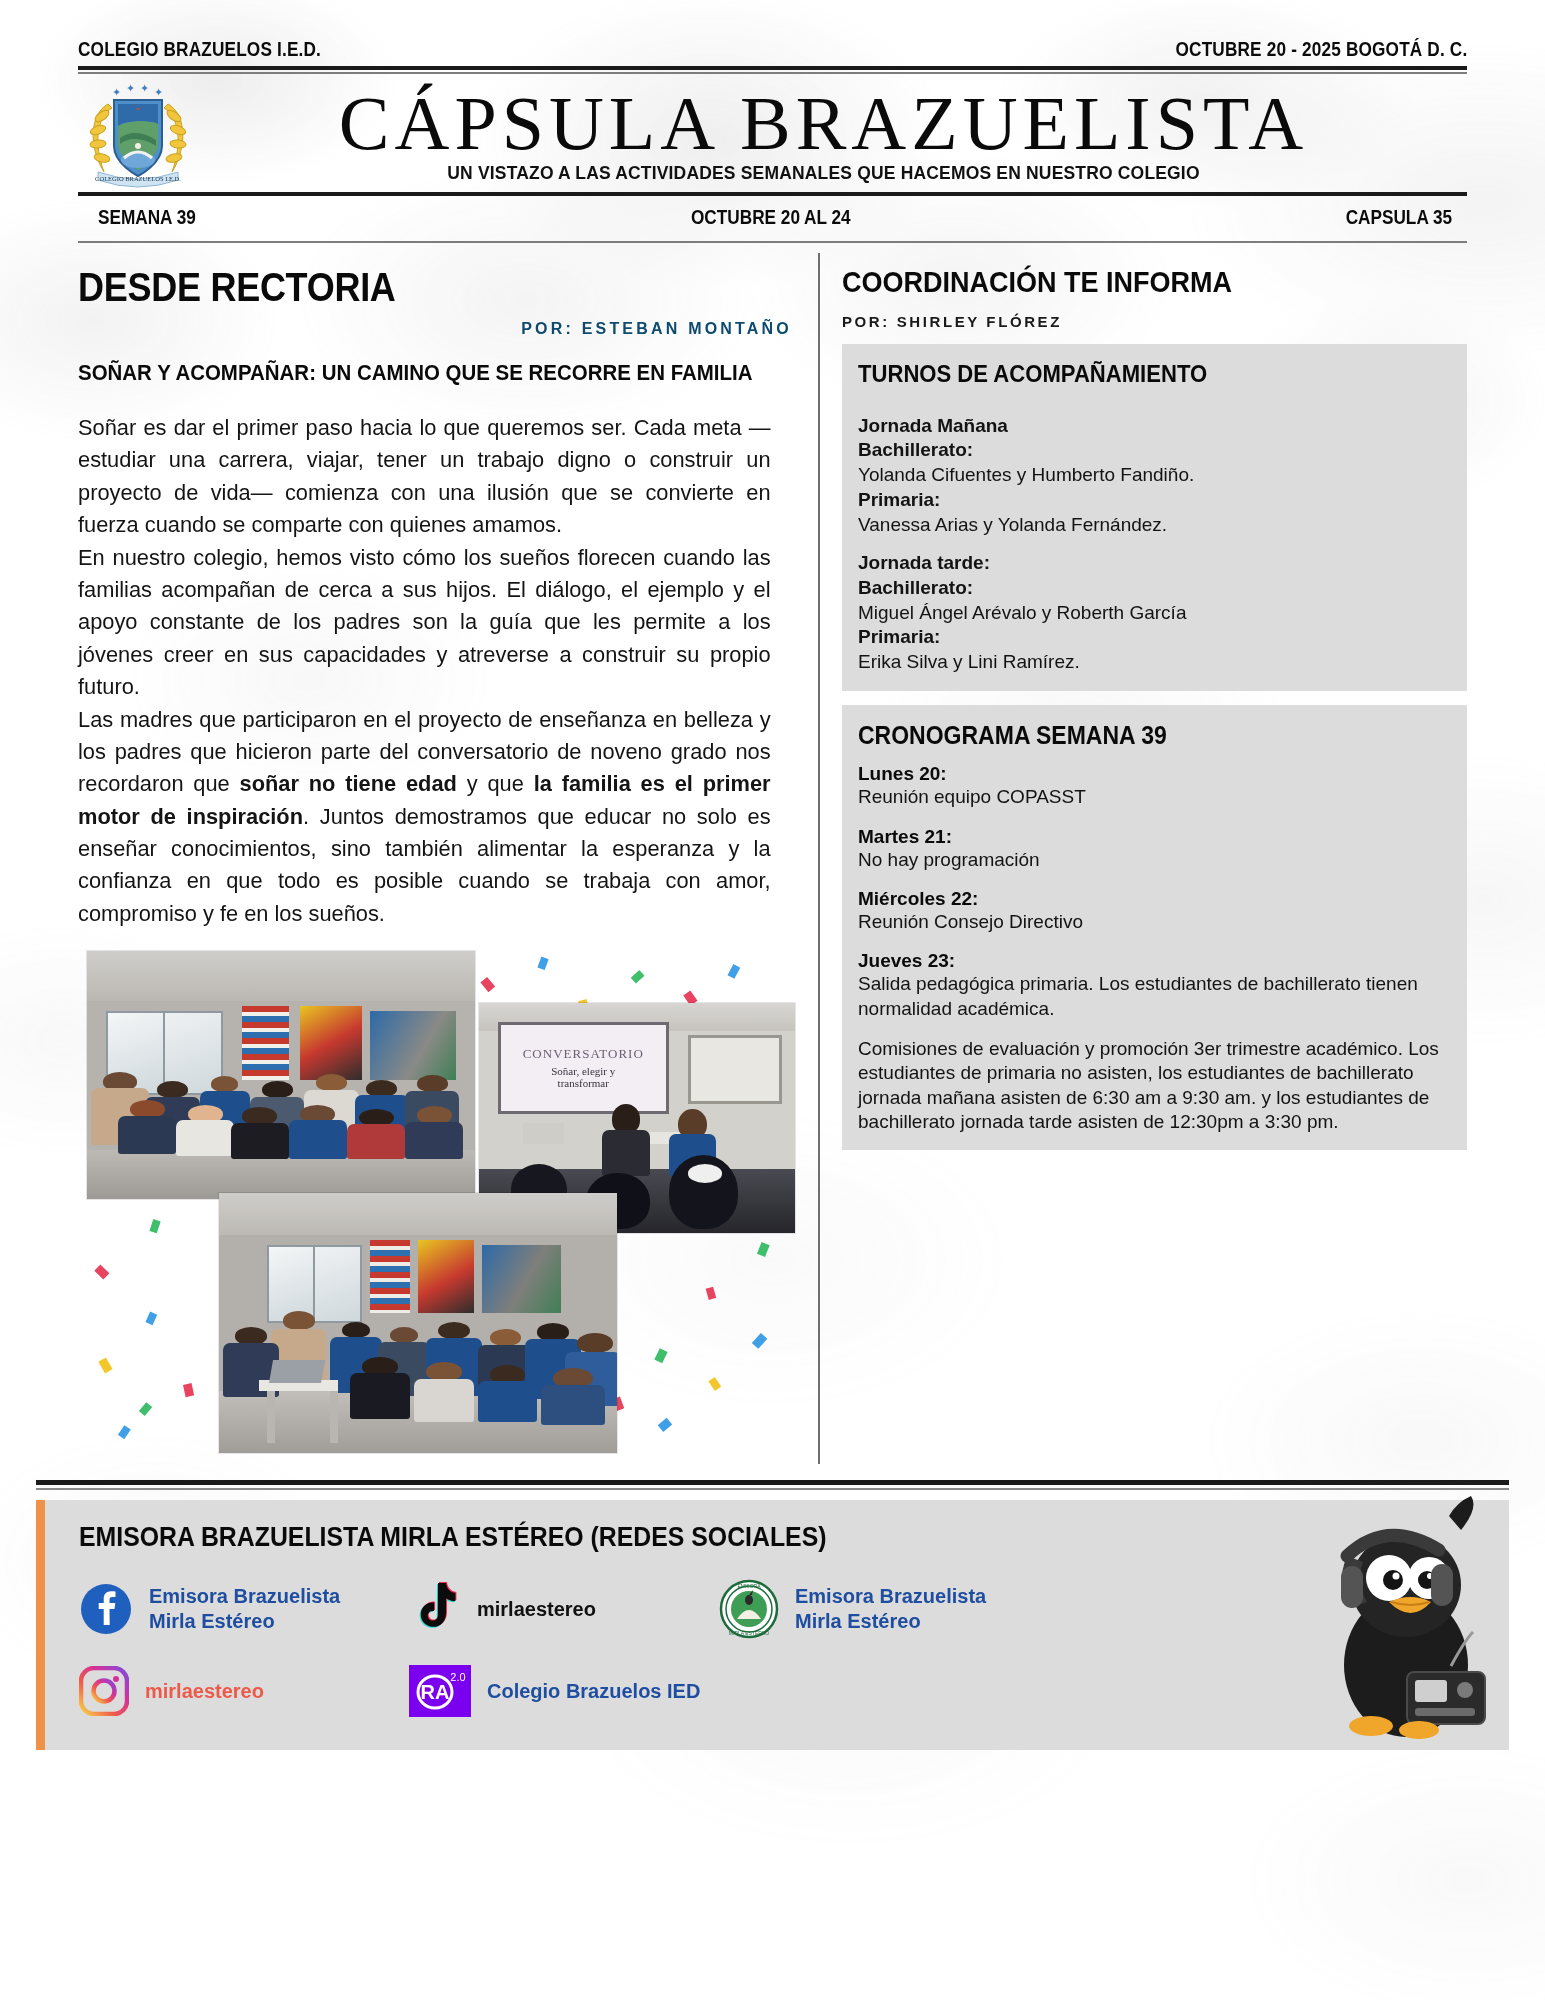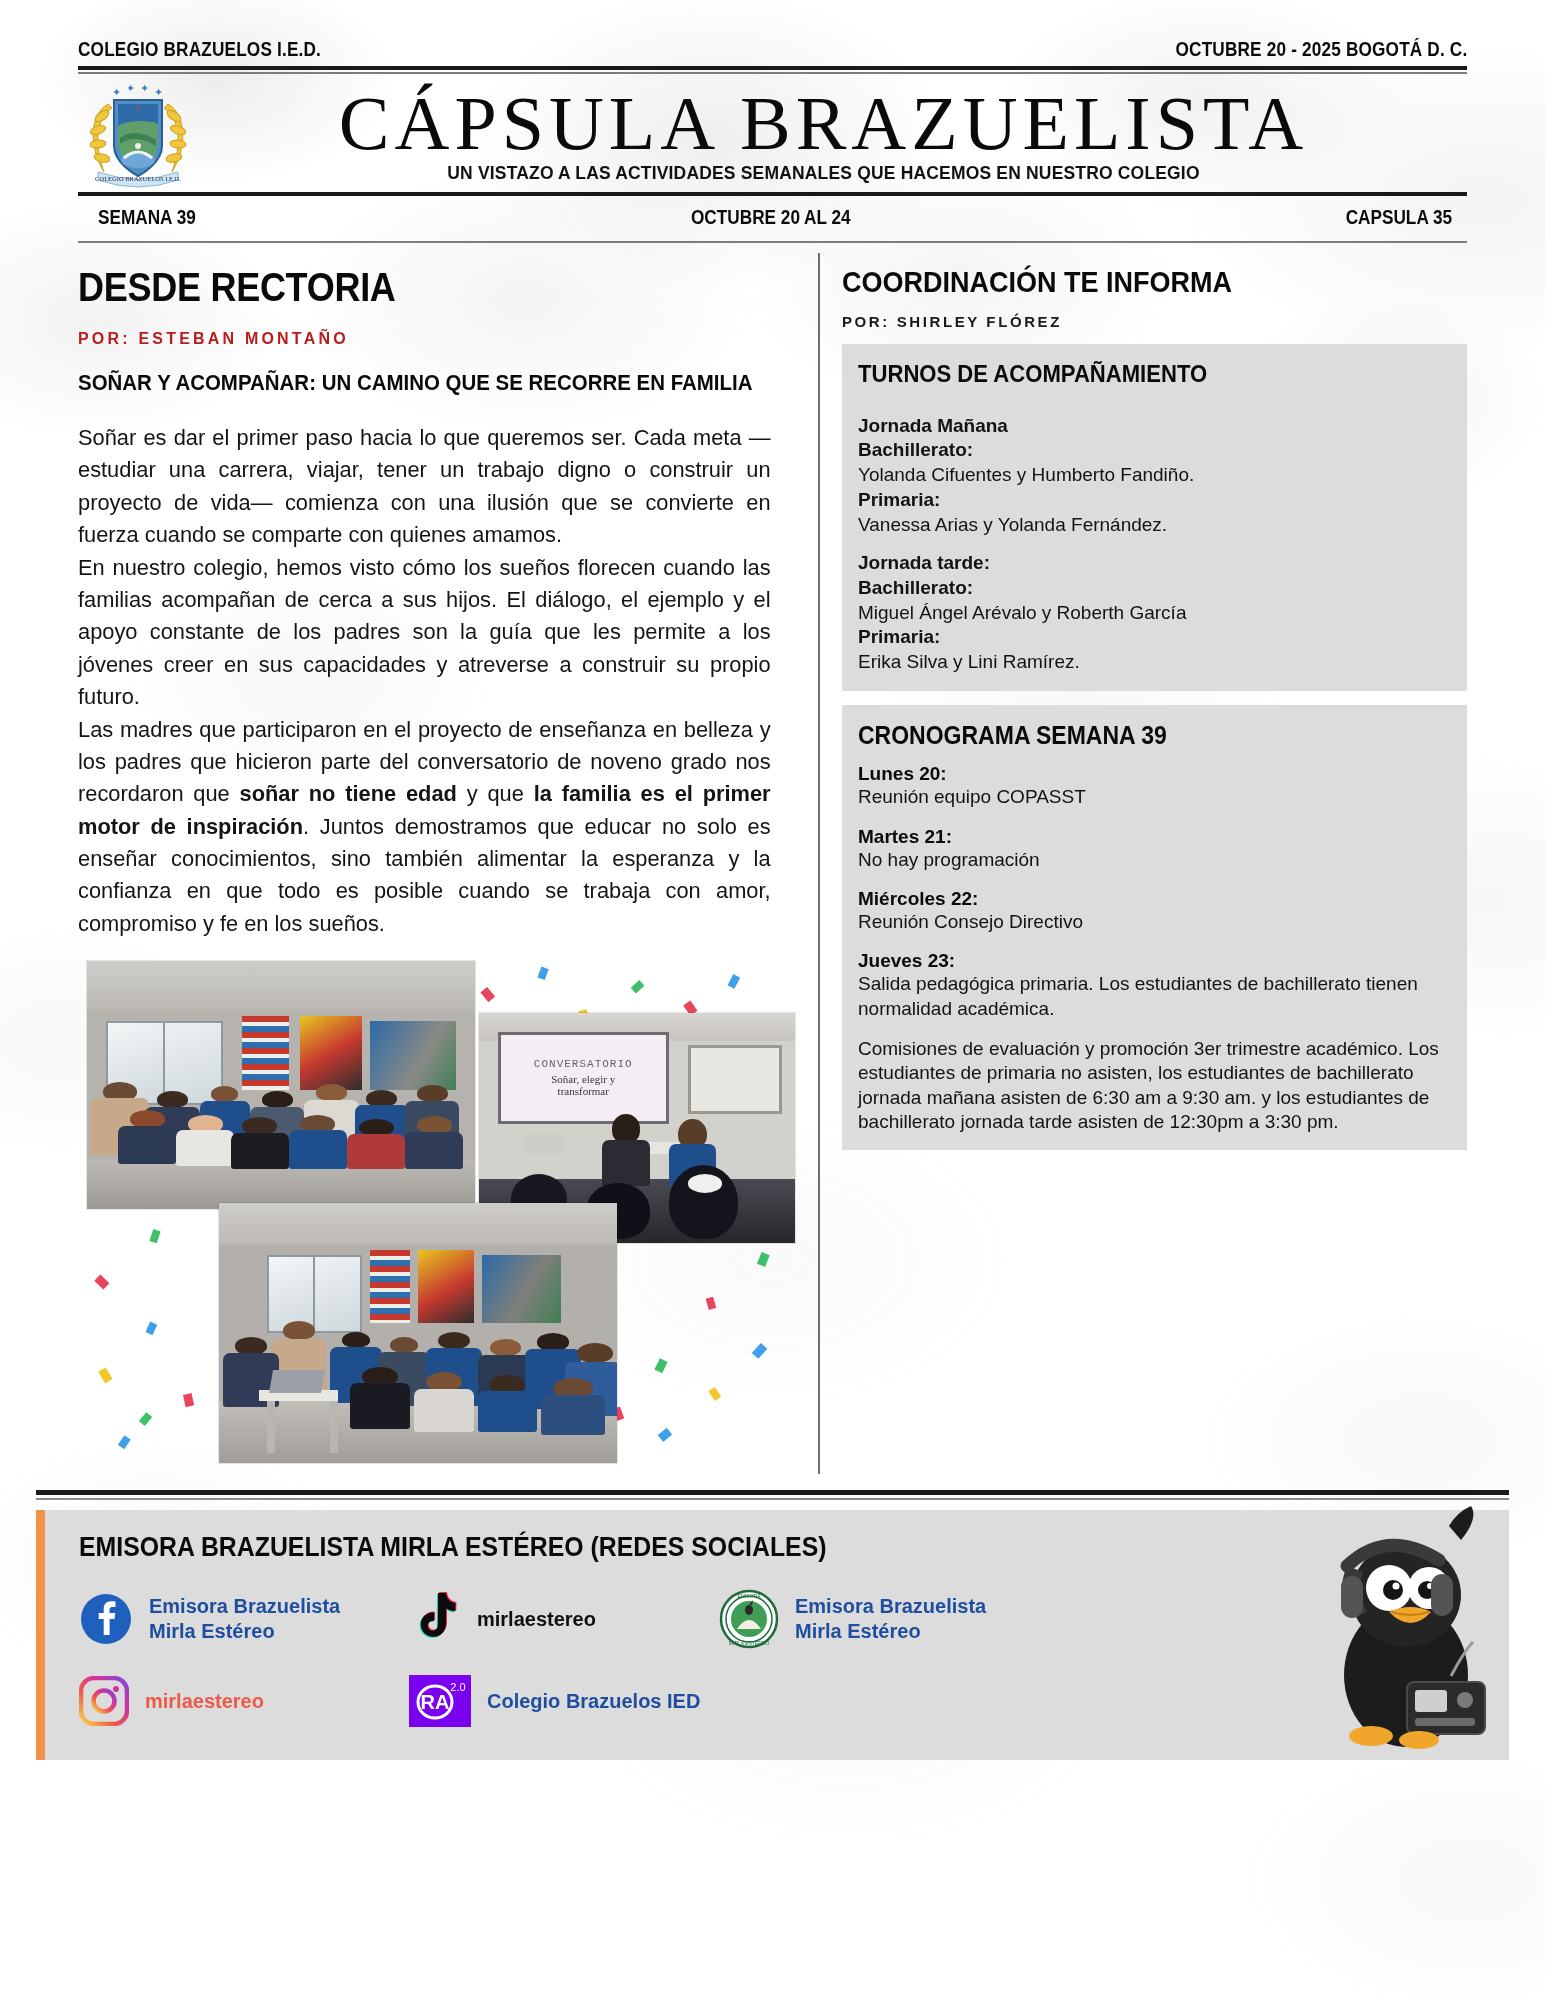--- a/index.html
+++ b/index.html
@@ -121,22 +121,23 @@
     color: #0a0a0a;
     transform: scaleX(.9);
     transform-origin: left center;
     margin-top: 16px;
   }
   .byline {
     font-family: "Liberation Sans Narrow", "Liberation Sans", sans-serif;
     font-weight: 700;
     font-size: 16px;
     letter-spacing: 3.2px;
-    color: #b91c1c;
-    margin-top: 20px;
+    color: #0c4a6e;
+    margin-top: 10px;
+    text-align: right;
   }
   h2.article-sub {
     font-family: "Liberation Sans Narrow", "Liberation Sans", sans-serif;
     font-weight: 700;
     font-size: 22px;
     color: #0a0a0a;
     margin-top: 22px;
     transform: scaleX(.93);
     transform-origin: left center;
     white-space: nowrap;
@@ -217,21 +218,21 @@
   .crowd   { position:absolute; left:0; right:0; bottom:14%; height:48%; }
   .head    { position:absolute; border-radius:50% 50% 45% 45%; }
   .body-b  { position:absolute; border-radius:7px 7px 3px 3px; }
 
   .slide-scr {
     position:absolute; left:6%; top:8%; width:54%; height:40%;
     background:#f2eef3; border:3px solid #6f6a72;
     display:flex; flex-direction:column; align-items:center; justify-content:center;
   }
   .slide-scr .st {
-    font-family:Liberation Mono, monospace; font-size:11px; letter-spacing:1px; color:#6a5f72;
+    font-family:Liberation Serif, serif; font-size:13px; letter-spacing:1px; color:#6a5f72;
   }
   .slide-scr .sb {
     font-family:"Liberation Serif", serif; font-size:11px; color:#3a3340; line-height:1.15; text-align:center; margin-top:3px;
   }
 
   
   .footer-wrap { padding: 0 36px; margin-top: 16px; }
   .foot-rule { height: 5px; background: #1a1a1a; }
   .foot-rule2 { height: 2px; background: #8a8a8a; margin-top: 3px; }
 

